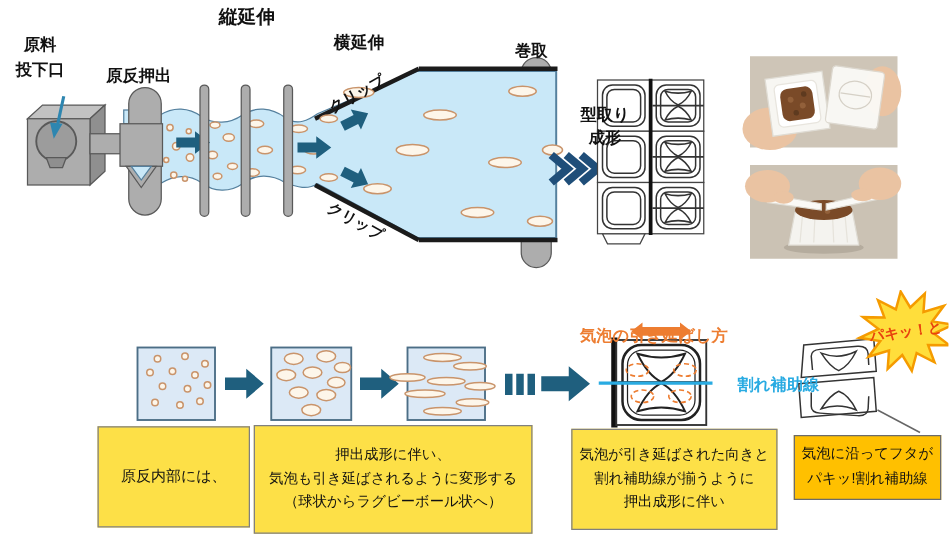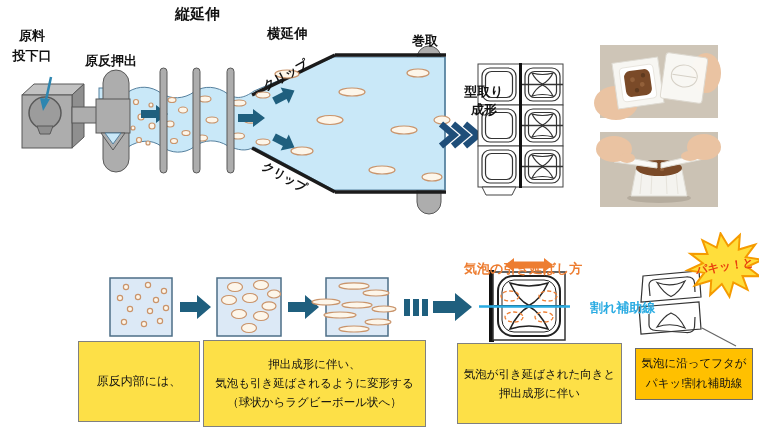--- a/index.html
+++ b/index.html
@@ -338,20 +338,21 @@
   <div class="note" style="left:78px;top:341px;width:120px;height:79px;font-size:12px;">
     <span class="ln">原反内部には、</span>
   </div>
   <div class="note" style="left:203px;top:340px;width:221px;height:85px;">
     <span class="ln">押出成形に伴い、</span>
     <span class="ln">気泡も引き延ばされるように変形する</span>
     <span class="ln">（球状からラグビーボール状へ）</span>
   </div>
   <div class="note" style="left:457px;top:343px;width:163px;height:79px;">
     <span class="ln">気泡が引き延ばされた向きと</span>
+    <span class="ln">割れ補助線が揃うように</span>
     <span class="ln">押出成形に伴い</span>
   </div>
   <div class="note highlight" style="left:635px;top:348px;width:116px;height:50px;">
     <span class="ln">気泡に沿ってフタが</span>
     <span class="ln">パキッ!割れ補助線</span>
   </div>
 
 </div>
 
 </body></html>

